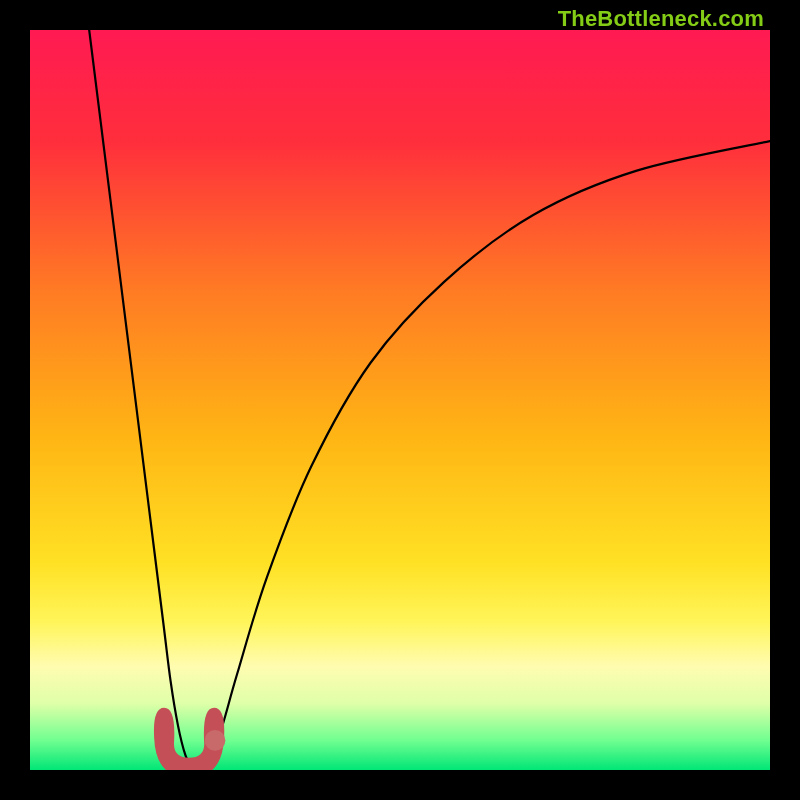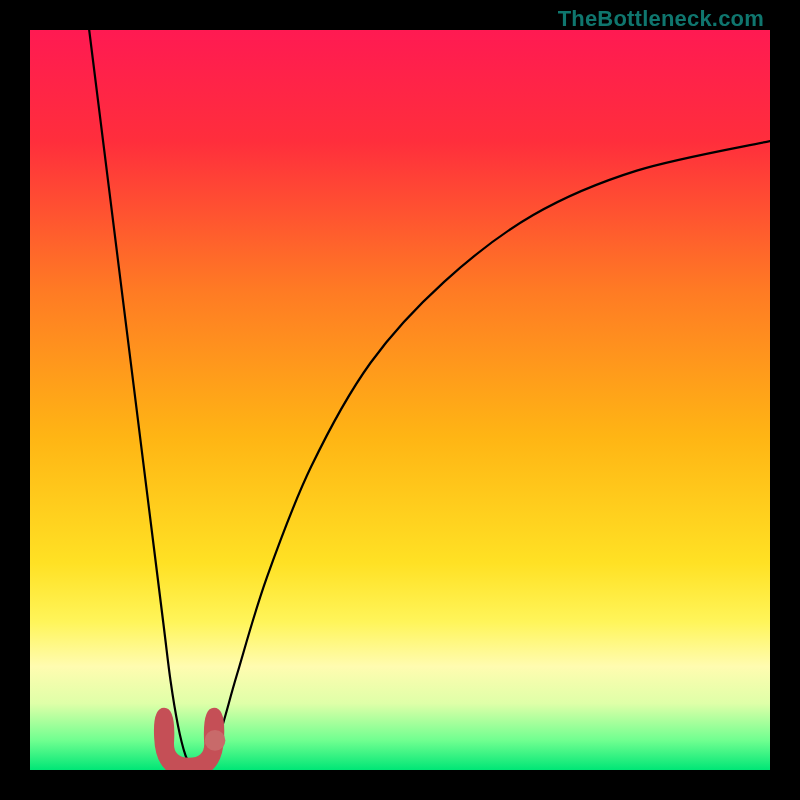--- a/index.html
+++ b/index.html
@@ -1,18 +1,18 @@
 <!DOCTYPE html>
 <html><head>
 <meta charset="utf-8">
 <style>
   html,body{margin:0;padding:0;width:800px;height:800px;overflow:hidden;background:#000;font-family:Arial,Helvetica,sans-serif}
   .frame{position:absolute;left:0;top:0;width:800px;height:800px;background:#000}
   .plot{position:absolute;left:30px;top:30px;width:740px;height:740px;overflow:hidden}
-  .watermark{position:absolute;right:36px;top:6px;font-size:22px;font-weight:600;color:#0f766e;letter-spacing:.2px}
+  .watermark{position:absolute;right:36px;top:6px;font-size:22px;font-weight:600;color:#84cc16;letter-spacing:.2px}
 </style>
 </head>
 <body>
 
 <div class="frame">
   <div class="watermark">TheBottleneck.com</div>
   <div class="plot">
     <svg viewBox="0 0 740 740" width="740" height="740" preserveAspectRatio="none">
       <defs>
         <linearGradient id="bg" x1="0" y1="0" x2="0" y2="1">

